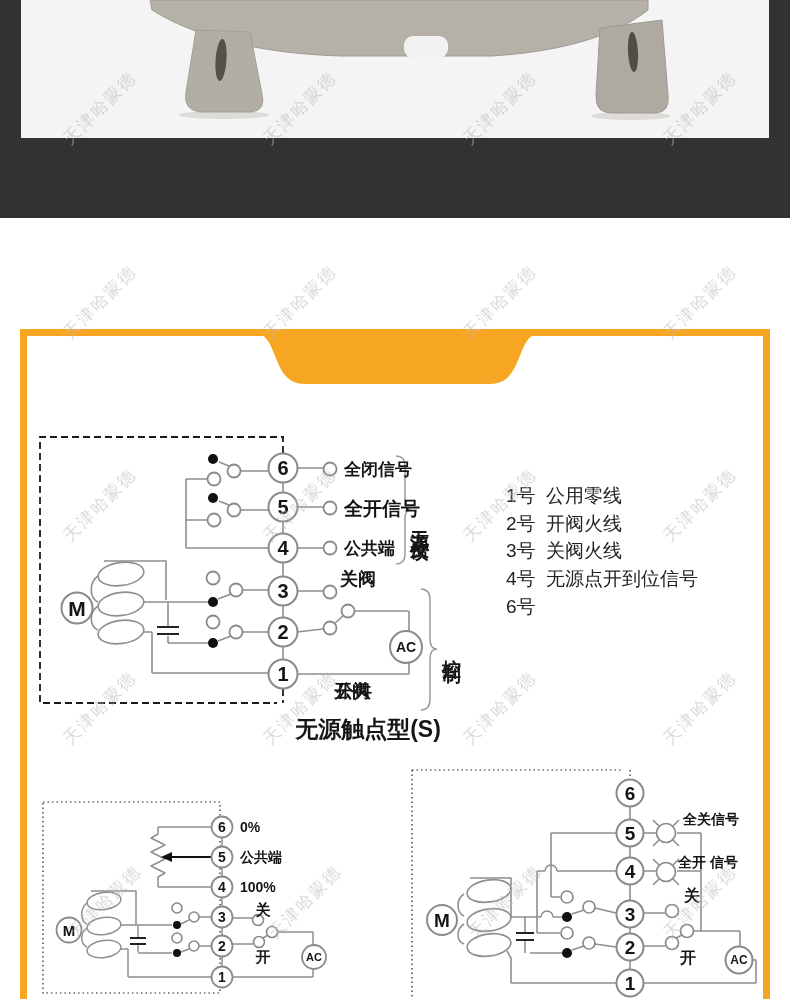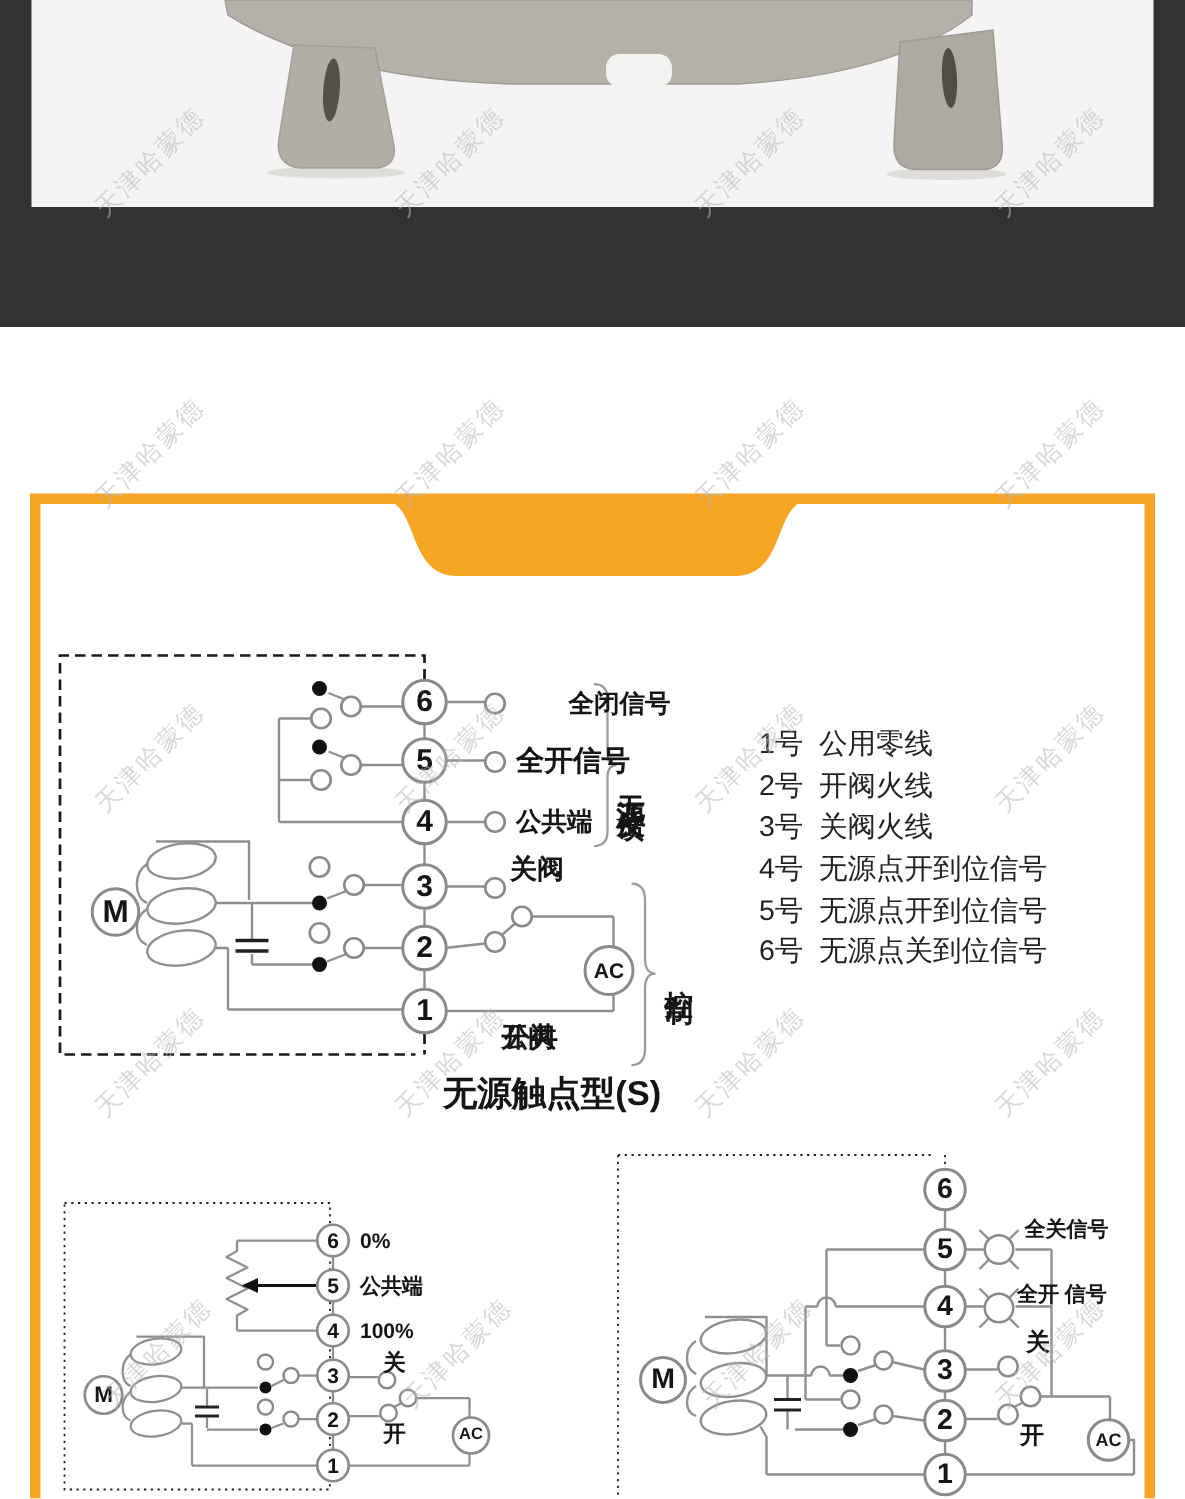--- a/index.html
+++ b/index.html
@@ -204,21 +204,21 @@
     </g>
   </svg>
 
 
   <span class="lbl" style="left:283px;top:468px;font-size:20px;">6</span>
   <span class="lbl" style="left:283px;top:507px;font-size:20px;">5</span>
   <span class="lbl" style="left:283px;top:548px;font-size:20px;">4</span>
   <span class="lbl" style="left:283px;top:591px;font-size:20px;">3</span>
   <span class="lbl" style="left:283px;top:632px;font-size:20px;">2</span>
   <span class="lbl" style="left:283px;top:674px;font-size:20px;">1</span>
-  <span class="lbl left" style="left:344px;top:469px;font-size:17px;margin-left:35px;">全闭信号</span>
+  <span class="lbl left" style="left:344px;top:469px;font-size:17px;">全闭信号</span>
   <span class="lbl left" style="left:344px;top:508px;font-size:19px;">全开信号</span>
   <span class="lbl left" style="left:344px;top:548px;font-size:17px;">公共端</span>
   <span class="vlbl" style="left:420px;top:523px;font-size:19px;">无源反馈</span>
   <span class="lbl left" style="left:340px;top:579px;font-size:18px;">关阀</span>
   <span class="lbl left" style="left:334px;top:647px;font-size:18px;margin-top:44px;">开阀</span>
   <span class="lbl left" style="left:336px;top:691px;font-size:18px;">公共</span>
   <span class="vlbl" style="left:452px;top:649px;font-size:19px;">控制</span>
   <span class="lbl" style="left:77px;top:608px;font-size:21px;">M</span>
   <span class="lbl" style="left:406px;top:647px;font-size:14px;">AC</span>
   <span class="lbl" style="left:368px;top:729px;font-size:23px;">无源触点型(S)</span>
@@ -234,26 +234,21 @@
       </div>
     <div class="row">
         <span class="num">3号</span>
         <span>关阀火线</span>
       </div>
     <div class="row">
         <span class="num">4号</span>
         <span>无源点开到位信号</span>
       </div>
     <div class="row">
-        <span class="num">5号</span>
-        <span>无源点开到位信号</span>
-      </div>
-    <div class="row">
         <span class="num">6号</span>
-        <span>无源点关到位信号</span>
       </div>
   </div>
 
   <span class="lbl" style="left:222px;top:827px;font-size:14px;">6</span>
   <span class="lbl" style="left:222px;top:857px;font-size:14px;">5</span>
   <span class="lbl" style="left:222px;top:887px;font-size:14px;">4</span>
   <span class="lbl" style="left:222px;top:917px;font-size:14px;">3</span>
   <span class="lbl" style="left:222px;top:946px;font-size:14px;">2</span>
   <span class="lbl" style="left:222px;top:977px;font-size:14px;">1</span>
   <span class="lbl left" style="left:240px;top:827px;font-size:14px;">0%</span>

